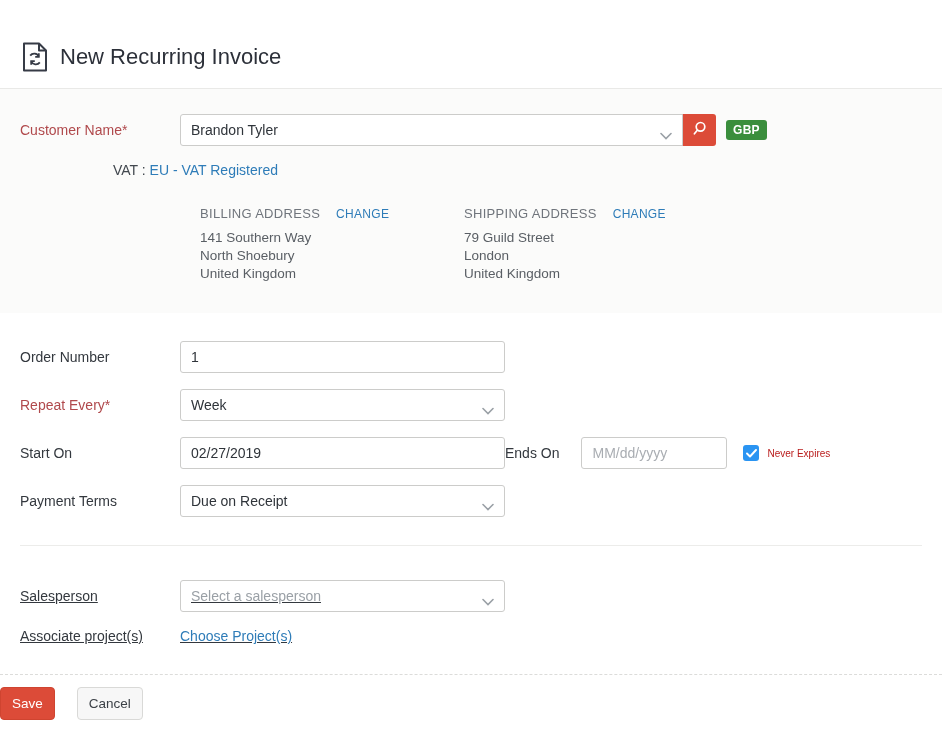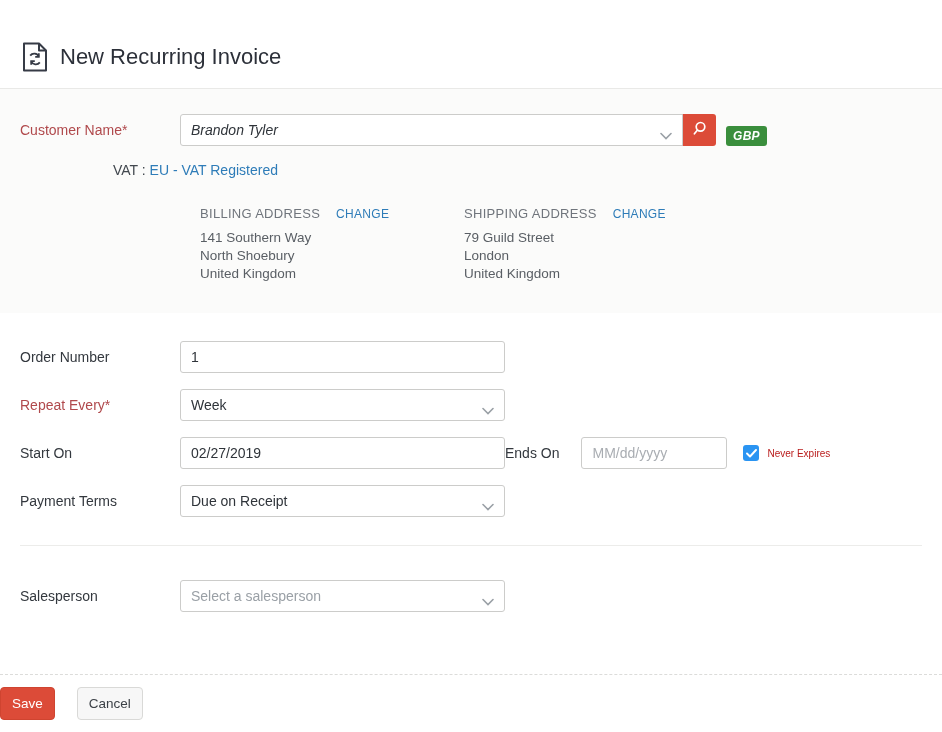--- a/index.html
+++ b/index.html
@@ -42,31 +42,31 @@
   .addr-line { font-size:13.5px; color:#595e64; line-height:18px; }
 
   
   .form-main { padding-top:28px; background:#fff; }
   .text-input { width:325px; height:32px; border:1px solid #ccccca; border-radius:3px;
     padding:0 10px; font-size:14px; color:#2f343a;
     font-family:"Liberation Sans","DejaVu Sans",sans-serif; }
   .text-input::placeholder { color:#a9adb2; }
   .w-select { width:325px; }
 
-  .inline-after { display:flex; align-items:flex-end;font-style:italic; }
+  .inline-after { display:flex; align-items:center; }
   .ends-on-label { margin-right:22px; font-size:14px; color:#33383e; }
   .ends-on-input { width:146px; }
   .checkbox-wrap { display:flex; align-items:center; margin-left:16px; cursor:pointer; }
   .checkbox { width:16px; height:16px; background:#2a94f2; border-radius:3px;
     display:flex; align-items:center; justify-content:center; flex:none; }
   .checkbox-label { margin-left:8px; font-size:10px; color:#b91c1c; }
 
   .section-divider { border:none; border-top:1px solid #ececea; margin:28px 20px 0 20px; }
 
-  .form-secondary { padding-top:34px; }
+  .form-secondary { padding-top:34px;text-decoration:underline; }
   .projects-link { font-size:14px; color:#2e7cb8; text-decoration:none; }
 
   
   .footer-bar { position:fixed; left:0; bottom:0; width:942px; height:58px;
     background:#fff; border-top:1px dashed #dcdcda; display:flex; align-items:center;
     gap:22px; z-index:10; }
   .btn { font-size:13.5px; border-radius:4px; padding:8px 11px; cursor:pointer;
     font-family:"Liberation Sans","DejaVu Sans",sans-serif; }
   .btn-save { background:#dc4b38; border:1px solid #cf4430; color:#fff; }
   .btn-cancel { background:#f7f7f7; border:1px solid #d9d9d7; color:#3c4147; }
@@ -196,19 +196,23 @@
       <div class="select-box w-select placeholder-text">
         <span>Select a salesperson</span>
         <span class="chev">
           <svg width="12" height="8" viewBox="0 0 12 8">
               <path d="M1 1.5 L6 6.5 L11 1.5" stroke="#9aa0a6" stroke-width="1.6" fill="none" stroke-linecap="round"></path>
             </svg>
         </span>
       </div>
     </div>
 
+    <div class="form-row">
+      <div class="form-label">Associate project(s)</div>
+      <a href="#" class="projects-link">Choose Project(s)</a>
+    </div>
   </div>
 </section>
 
 <footer class="footer-bar">
   <button class="btn btn-save">Save</button>
   <button class="btn btn-cancel">Cancel</button>
 </footer>
 
 </body></html>

